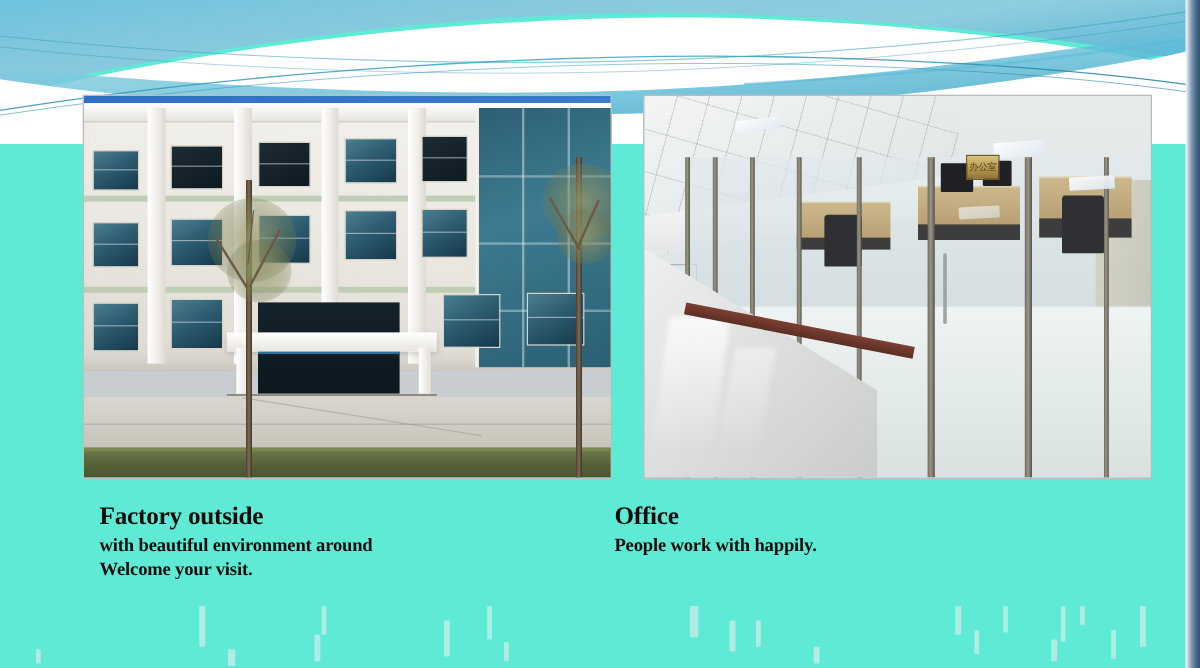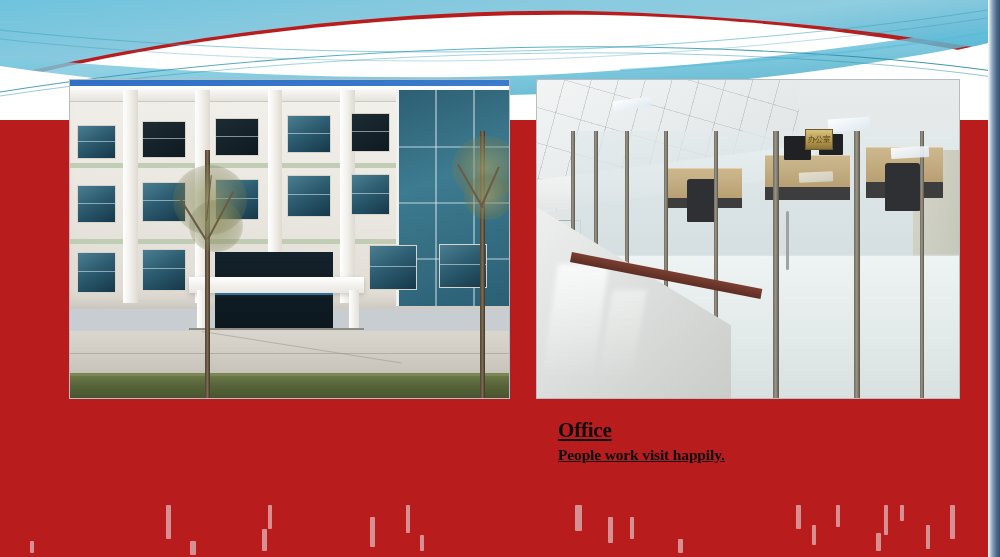--- a/index.html
+++ b/index.html
@@ -5,21 +5,21 @@
   html, body {
     margin: 0;
     padding: 0;
     background: #ffffff;
   }
   .slide {
     position: relative;
     width: 1000px;
     height: 557px;
     overflow: hidden;
-    background: #b91c1c;
+    background: #5eead4;
     font-family: "Liberation Serif", "DejaVu Serif", serif;
   }
 
   
   .wave-layer {
     position: absolute;
     top: 0; left: 0;
     width: 1000px;
     height: 120px;
     pointer-events: none;
@@ -369,21 +369,21 @@
     background: #9ea3a3;
     border-radius: 2px;
   }
 
   
   .caption {
     position: absolute;
     color: #0d0d0d;
   }
   .caption-left  { left: 83px;  top: 418px; }
-  .caption-right { left: 558px; top: 418px; text-decoration: underline; }
+  .caption-right { left: 512px; top: 418px; }
   .caption-title {
     font-size: 21px;
     font-weight: bold;
     letter-spacing: -0.2px;
     line-height: 1.18;
     margin: 0 0 2px 0;
     white-space: nowrap;
   }
   .caption-line {
     font-size: 15.5px;
@@ -559,24 +559,29 @@
 
       <div class="sign-plaque">办公室</div>
 
       <div class="corridor-floor"></div>
       <div class="floor-sheen" style="left:3%;  top:58%; width:12%; height:36%; transform:skewX(-8deg);"></div>
       <div class="floor-sheen" style="left:16%; top:66%; width:8%;  height:28%; transform:skewX(-10deg); opacity:0.6;"></div>
       <div class="baseboard" style="left:8%; top:54%; width:46%; height:3%; transform:rotate(11deg); transform-origin:left center;"></div>
     </div>
   </div>
 
+  <div class="caption caption-left">
+    <div class="caption-title">Factory outside</div>
+    <div class="caption-line">with beautiful environment around</div>
+    <div class="caption-line">Welcome your visit.</div>
+  </div>
 
   <div class="caption caption-right">
     <div class="caption-title">Office</div>
-    <div class="caption-line">People work visit happily.</div>
+    <div class="caption-line">People work with happily.</div>
   </div>
 
   <div class="watermark">
     <div class="wm-tick" style="left:30px;  bottom:4px;  width:4px;  height:12px;"></div>
     <div class="wm-tick" style="left:166px; bottom:18px; width:5px;  height:34px;"></div>
     <div class="wm-tick" style="left:190px; bottom:2px;  width:6px;  height:14px;"></div>
     <div class="wm-tick" style="left:262px; bottom:6px;  width:5px;  height:22px;"></div>
     <div class="wm-tick" style="left:268px; bottom:28px; width:4px;  height:24px;"></div>
     <div class="wm-tick" style="left:370px; bottom:10px; width:5px;  height:30px;"></div>
     <div class="wm-tick" style="left:406px; bottom:24px; width:4px;  height:28px;"></div>

